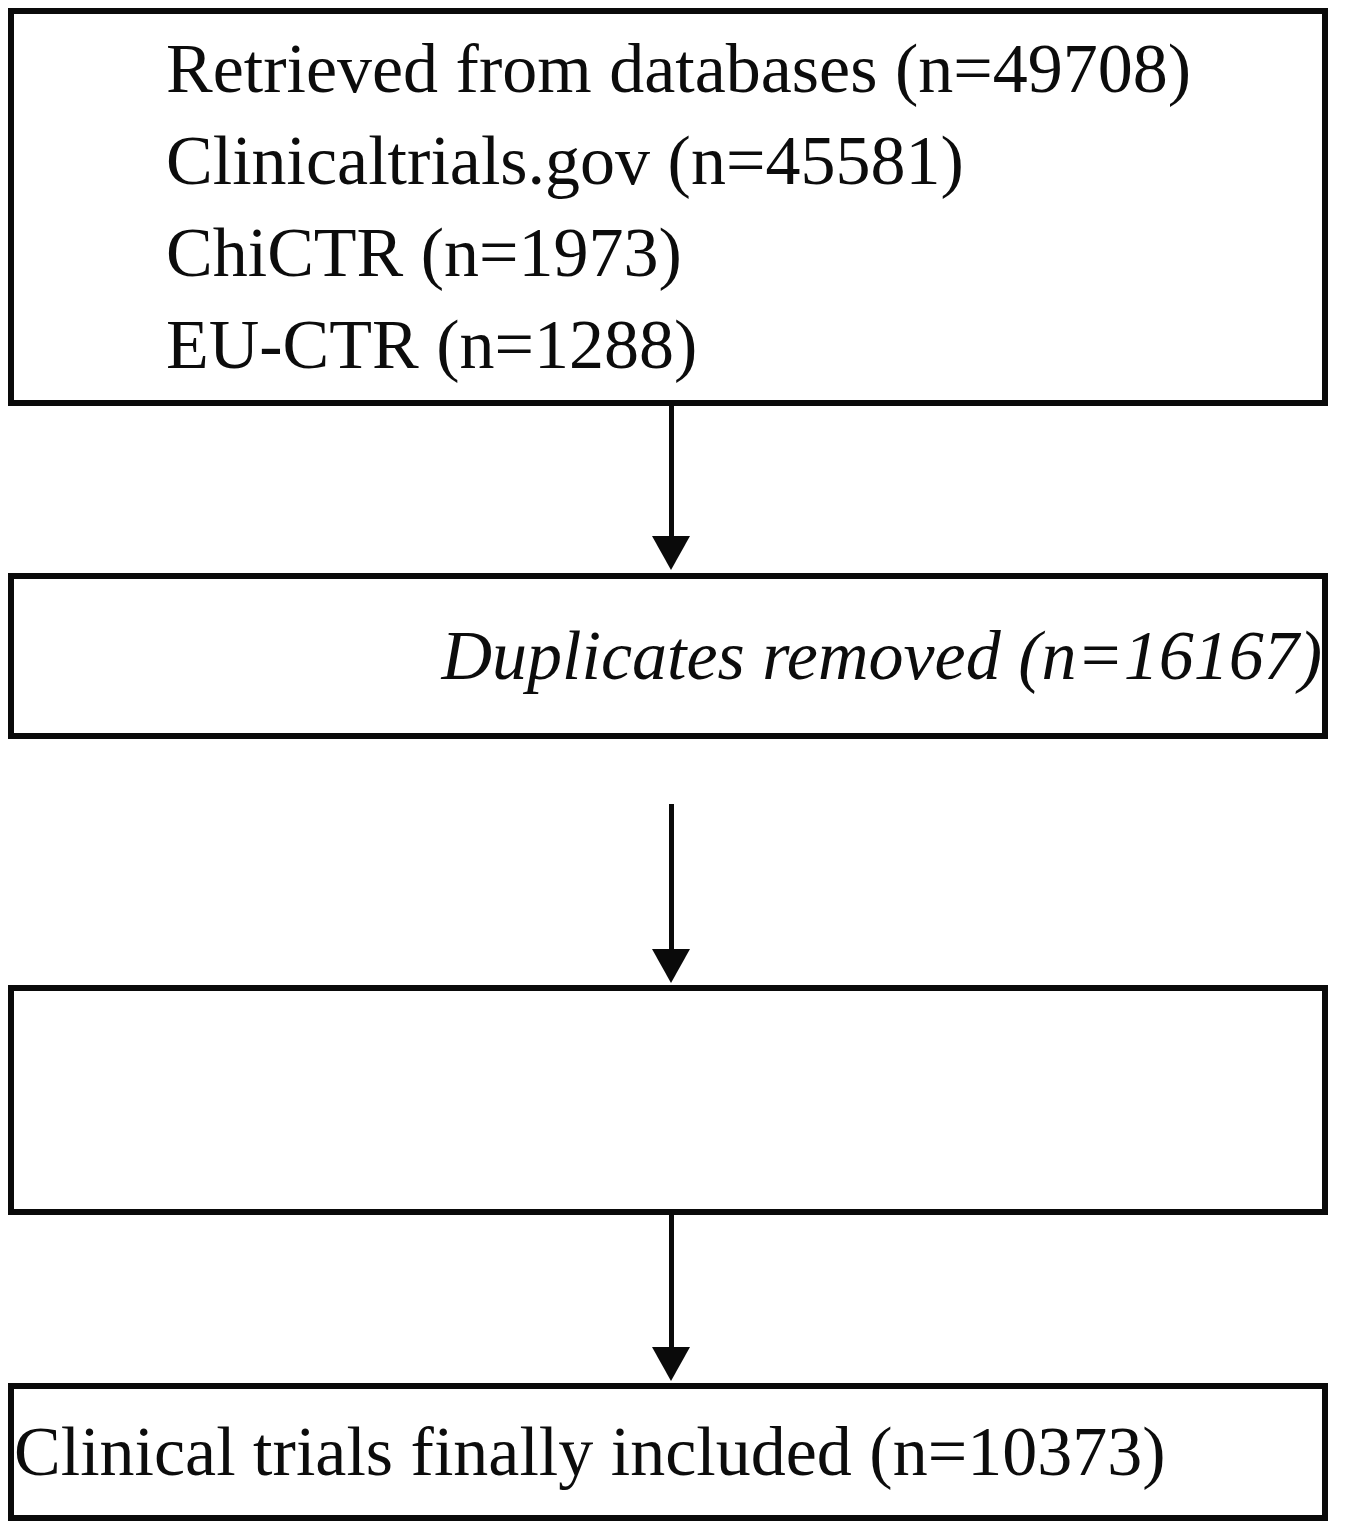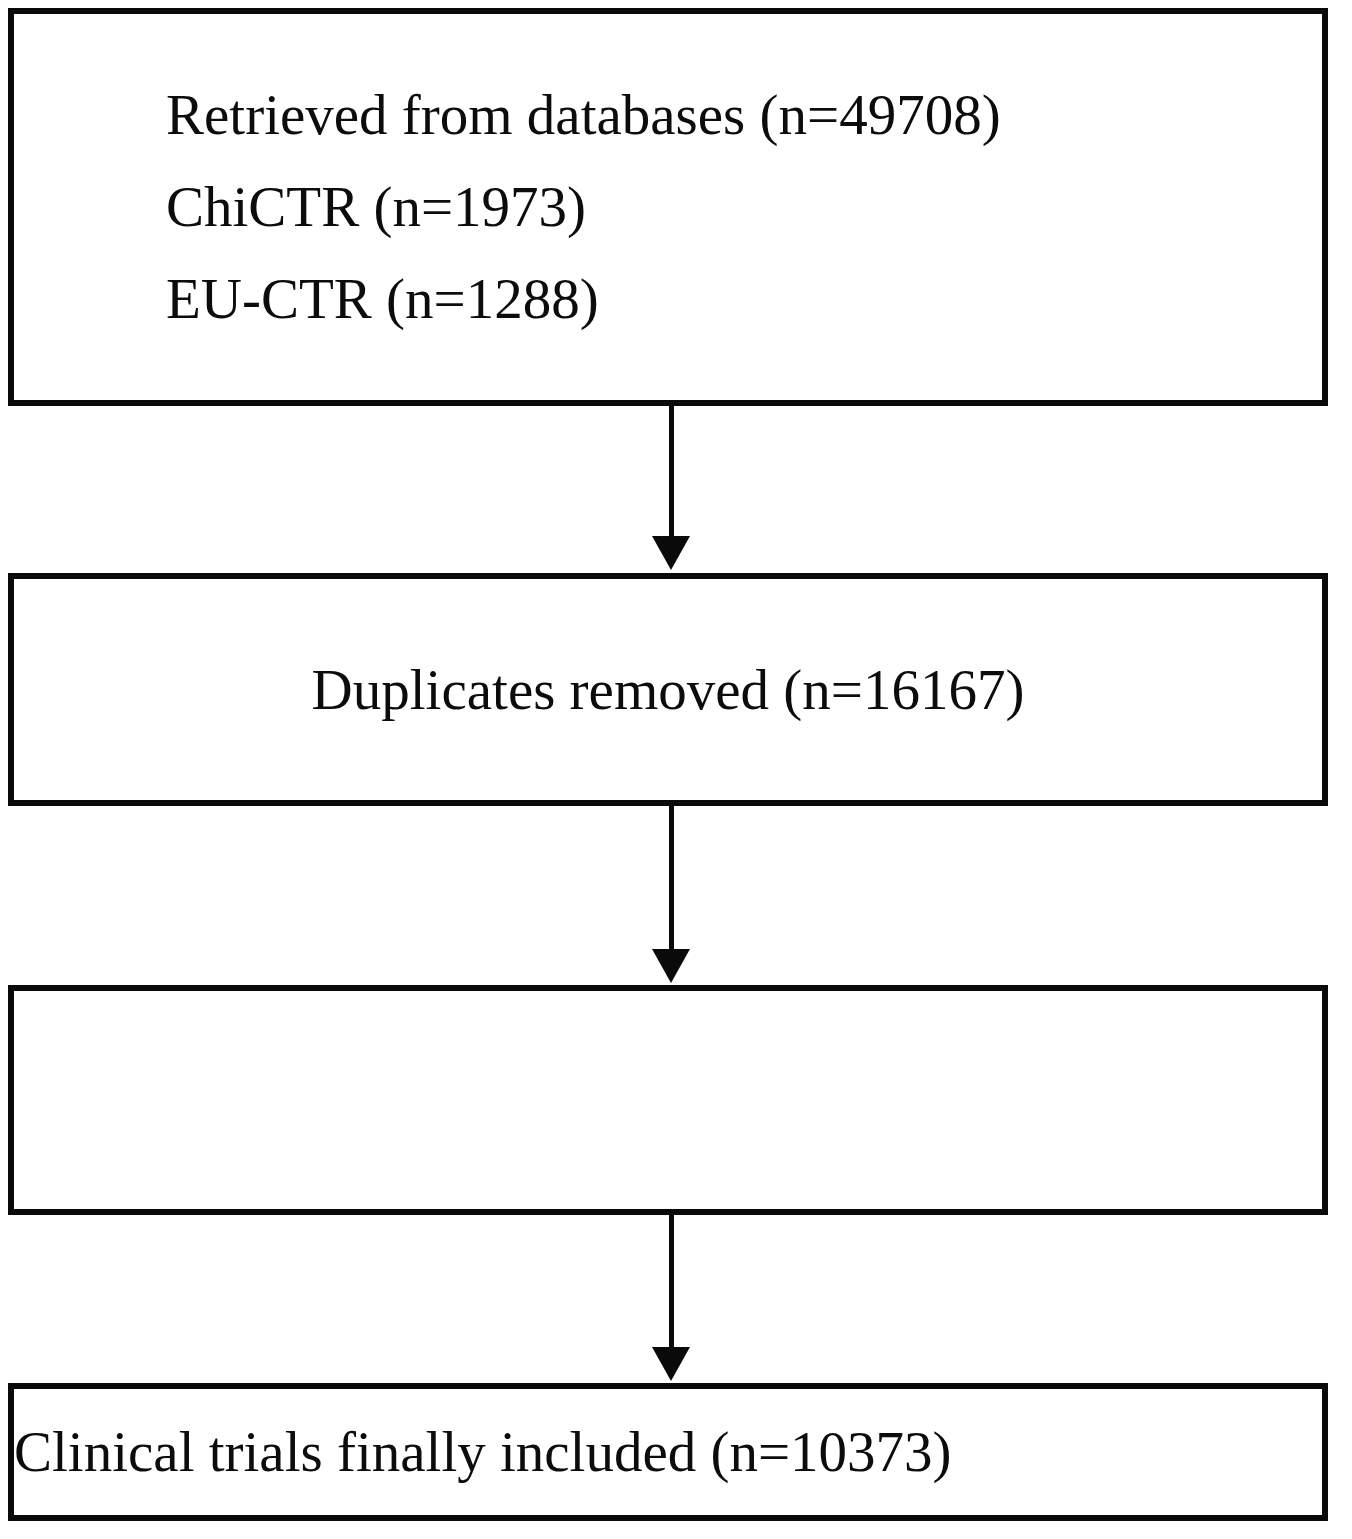--- a/index.html
+++ b/index.html
@@ -19,35 +19,36 @@
     left: 8px;
     width: 1320px;
     box-sizing: border-box;
     border: 6px solid #0a0a0a;
     background: #ffffff;
     display: flex;
     flex-direction: column;
     justify-content: center;
   }
   .flow-box .line {
-    font-size: 57px;
+    font-size: 70px;
     line-height: 92px;
     color: #0c0c0c;
     white-space: pre;
   }
   #box-retrieved {
     top: 8px;
     height: 398px;
     padding-left: 152px;
     align-items: flex-start;
   }
   #box-duplicates {
     top: 573px;
-    height: 233px;
-    align-items: center;
+    height: 166px;
+    align-items: flex-end;
+    font-style: italic;
   }
   #box-excluded {
     top: 985px;
     height: 230px;
     align-items: center;
   }
   #box-included {
     top: 1383px;
     height: 138px;
     align-items: flex-start;
@@ -75,20 +76,21 @@
   #arrow-2 .stem { top: 804px; height: 147px; }
   #arrow-2 .head { top: 949px; }
   #arrow-3 .stem { top: 1213px; height: 136px; }
   #arrow-3 .head { top: 1347px; }
 </style>
 </head>
 <body>
 
 <div class="flow-box" id="box-retrieved">
   <div class="line">Retrieved from databases (n=49708)</div>
+  <div class="line">Clinicaltrials.gov (n=45581)</div>
   <div class="line">ChiCTR (n=1973)</div>
   <div class="line">EU-CTR (n=1288)</div>
 </div>
 
 <div class="arrow" id="arrow-1">
   <div class="stem"></div>
   <div class="head"></div>
 </div>
 
 <div class="flow-box" id="box-duplicates">

